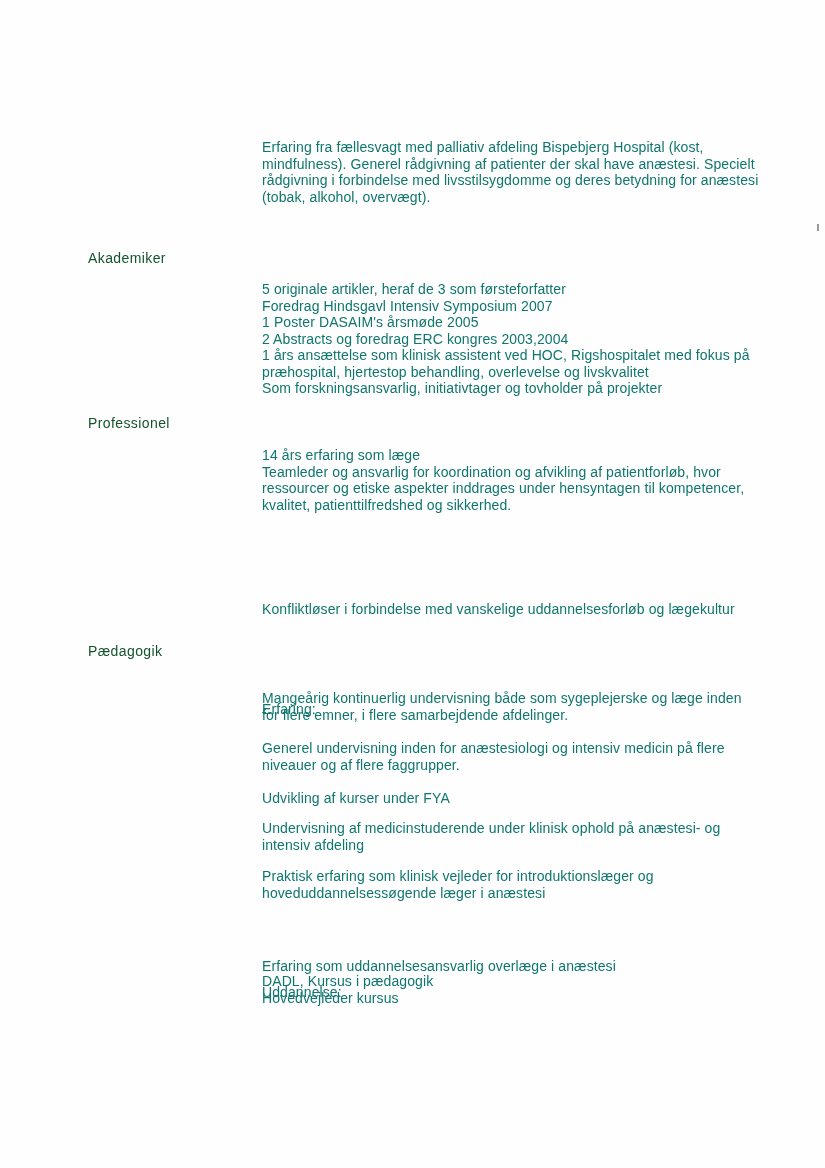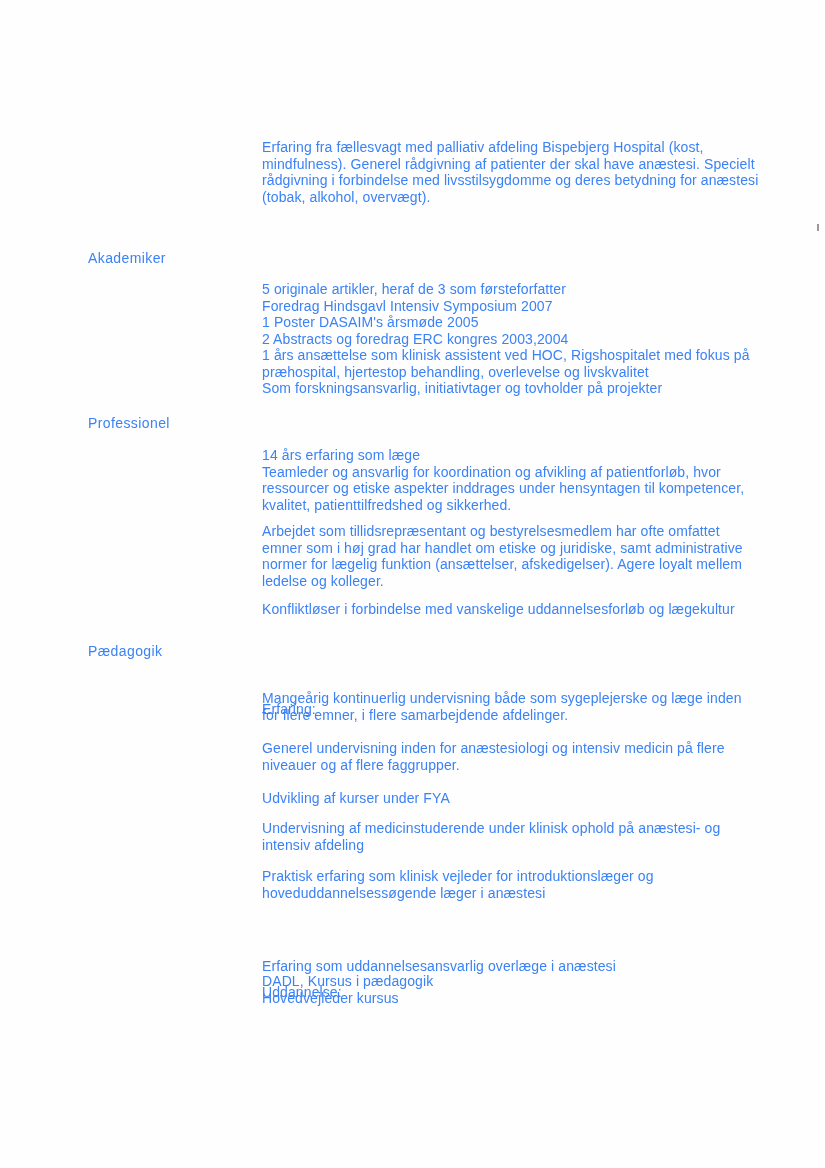--- a/index.html
+++ b/index.html
@@ -17,31 +17,31 @@
     color: #4a4a4a;
   }
   .body-text {
     position: absolute;
     left: 262px;
     width: 560px;
     margin: 0;
     font-size: 14px;
     line-height: 16.5px;
     white-space: pre-line;
-    color: #3b82f6;
+    color: #0f766e;
     letter-spacing: 0.1px;
   }
   .section-heading {
     position: absolute;
     left: 88px;
     margin: 0;
     font-size: 14px;
     font-weight: normal;
     line-height: 16.5px;
-    color: #3b82f6;
+    color: #14532d;
     letter-spacing: 0.4px;
   }
   .underlined {
     margin-top: 28px;
   }
   .speck {
     position: absolute;
     left: 817px;
     top: 224px;
     width: 2px;
@@ -69,24 +69,20 @@
 præhospital, hjertestop behandling, overlevelse og livskvalitet
 Som forskningsansvarlig, initiativtager og tovholder på projekter</p>
 
   <h2 class="section-heading" style="top:415px">Professionel</h2>
 
   <p class="body-text" style="top:447px">14 års erfaring som læge
 Teamleder og ansvarlig for koordination og afvikling af patientforløb, hvor
 ressourcer og etiske aspekter inddrages under hensyntagen til kompetencer,
 kvalitet, patienttilfredshed og sikkerhed.</p>
 
-  <p class="body-text" style="top:523px">Arbejdet som tillidsrepræsentant og bestyrelsesmedlem har ofte omfattet
-emner som i høj grad har handlet om etiske og juridiske, samt administrative
-normer for lægelig funktion (ansættelser, afskedigelser). Agere loyalt mellem
-ledelse og kolleger.</p>
 
   <p class="body-text" style="top:601px">Konfliktløser i forbindelse med vanskelige uddannelsesforløb og lægekultur</p>
 
   <h2 class="section-heading" style="top:643px">Pædagogik</h2>
 
   <p class="body-text underlined" style="top:673px">Erfaring:</p>
 
   <p class="body-text" style="top:690px">Mangeårig kontinuerlig undervisning både som sygeplejerske og læge inden
 for flere emner, i flere samarbejdende afdelinger.</p>
 

